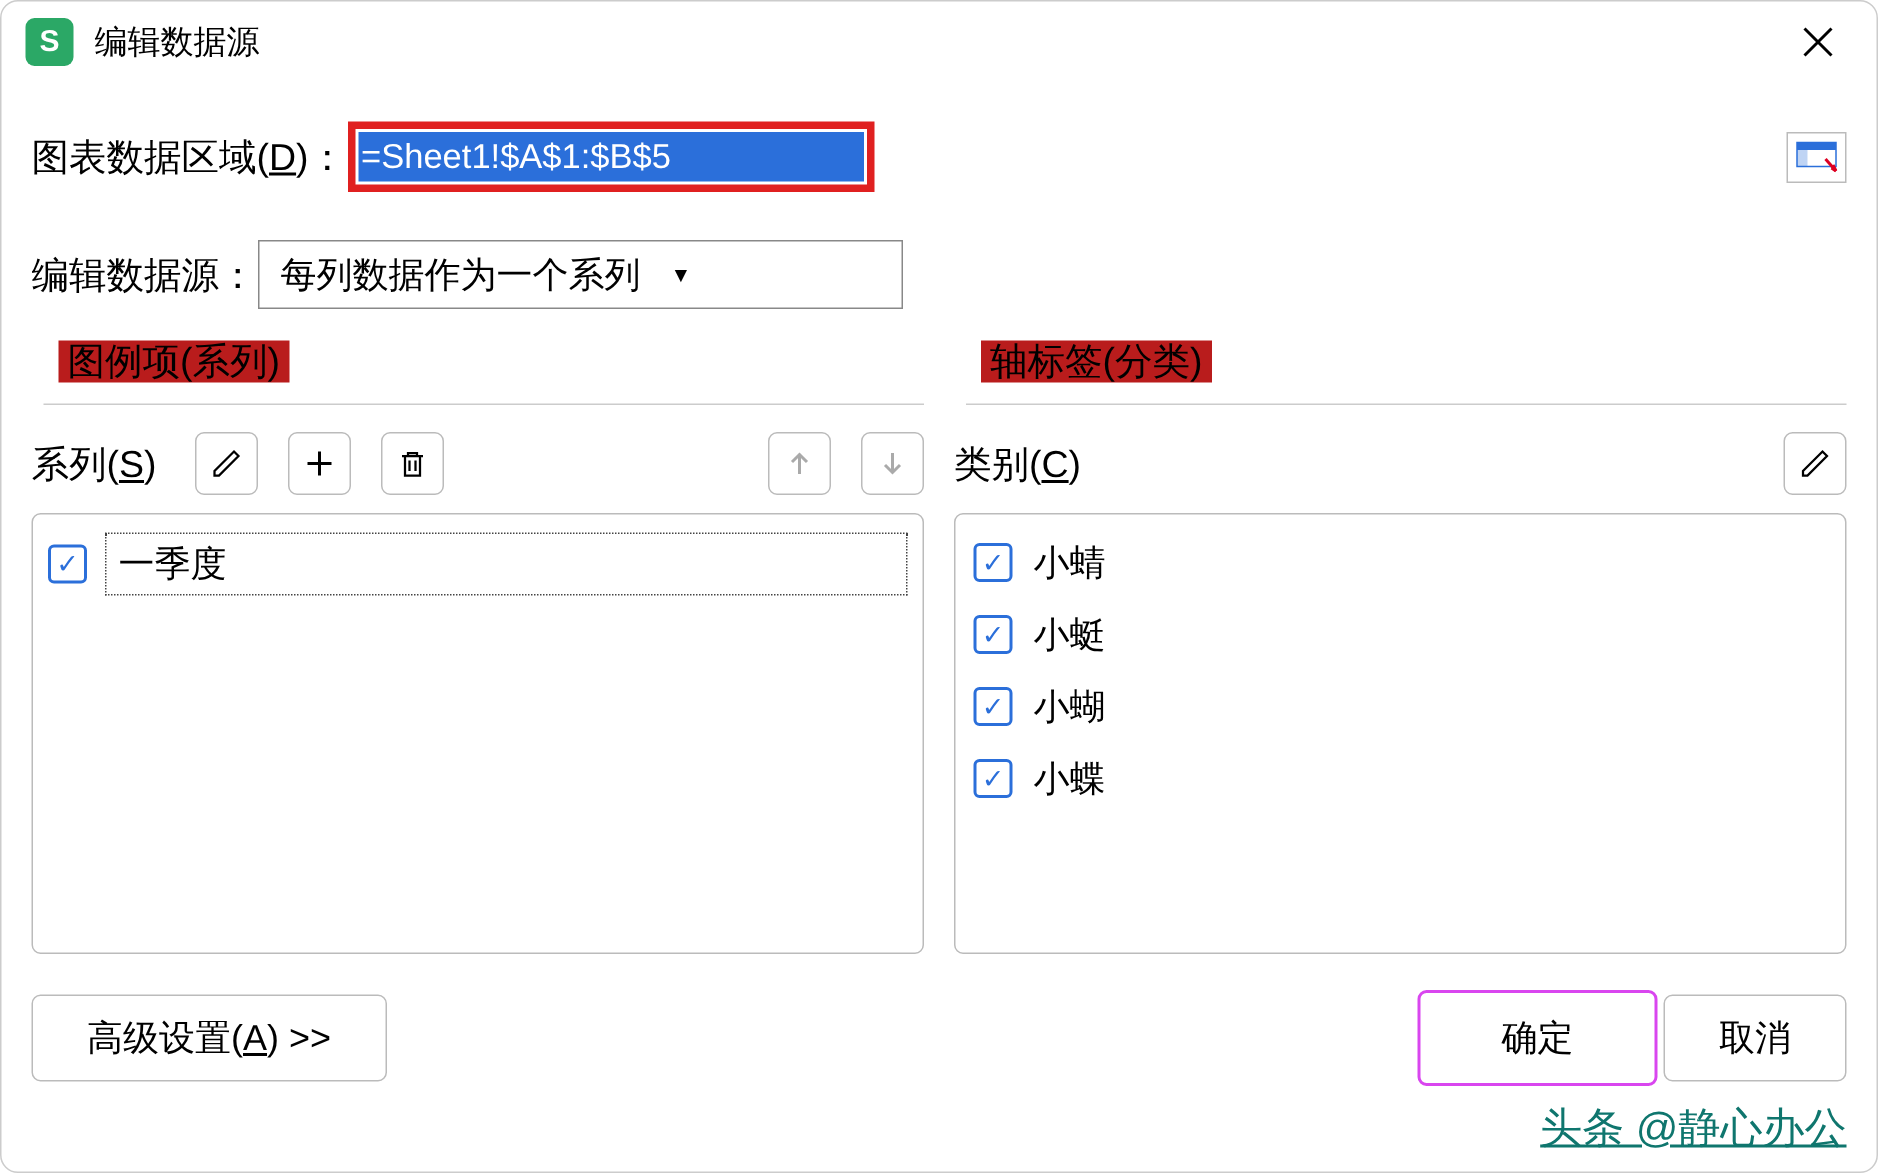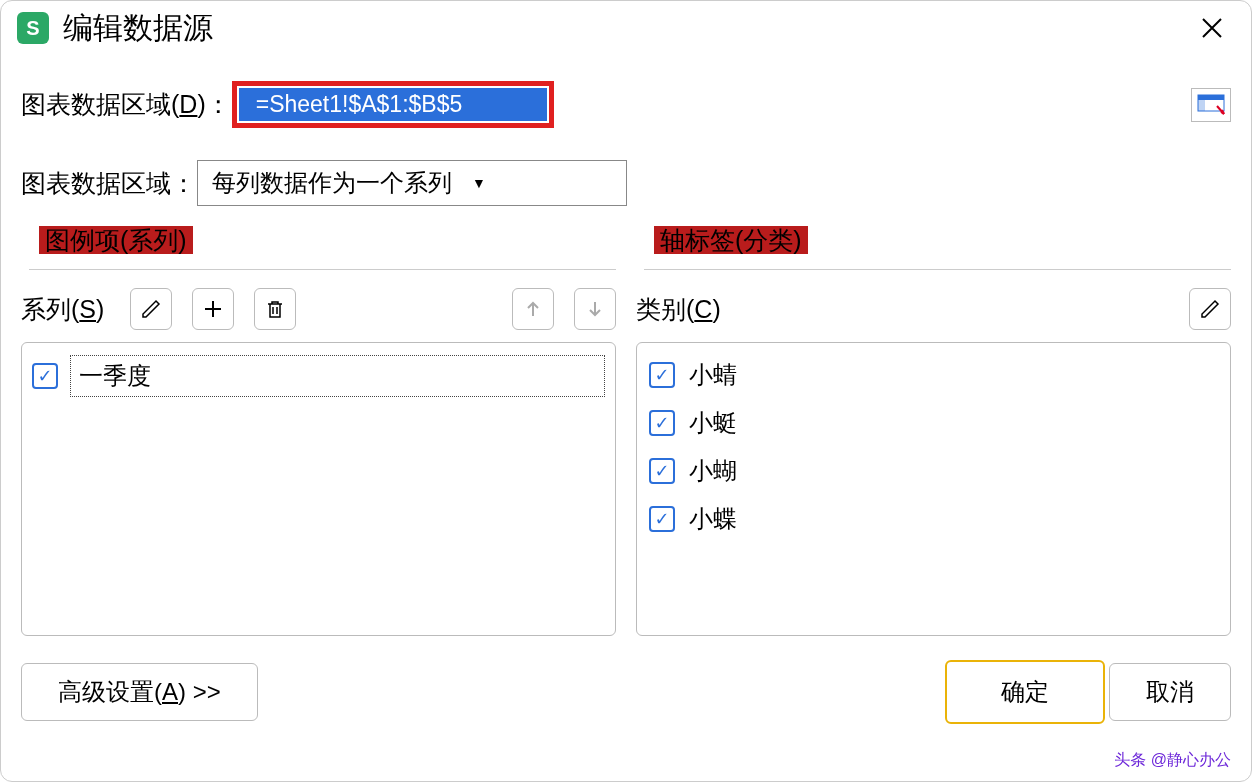--- a/index.html
+++ b/index.html
@@ -31,21 +31,21 @@
   border-radius: 6px;
   margin-right: 14px;
   display: flex;
   align-items: center;
   justify-content: center;
   color: #fff;
   font-weight: bold;
   font-size: 20px;
 }
 .title {
-  font-size: 30px;
+  font-size: 22px;
 }
 .close-btn {
   margin-left: auto;
   font-size: 32px;
   cursor: pointer;
   padding: 4px 12px;
 }
 .content {
   padding: 26px 20px 0 20px;
 }
@@ -57,22 +57,22 @@
 .label {
   font-size: 25px;
   margin-right: 1px;
 }
 u { text-decoration: underline; }
 .range-input-wrapper {
   border: 5px solid #e02020;
   padding: 2px;
 }
 .range-input {
-  width: 308px;
-  padding: 3px 17px;
+  width: 337px;
+  padding: 3px 2px;
   font-size: 23px;
   background: #2b6fda;
   color: #fff;
   border: none;
 }
 .selector-btn {
   margin-left: auto;
   width: 40px;
   height: 34px;
   border: 1px solid #bbb;
@@ -192,31 +192,32 @@
 }
 .btn {
   border: 1px solid #bbb;
   border-radius: 6px;
   padding: 12px 36px;
   font-size: 24px;
   background: #fff;
   cursor: pointer;
 }
 .btn.primary {
-  border: 2px solid #eab308;
+  border: 2px solid #d946ef;
   padding: 14px 54px;
 }
 .footer-spacer { flex: 1; }
 .watermark {
   position: absolute;
   right: 20px;
   bottom: 10px;
-  font-size: 16px;
-  color: #6d28d9;
+  font-size: 28px;
+  color: #0f766e;
   pointer-events: none;
+  text-decoration: underline;
 }
 fieldset {
   border: none;
   padding: 0;
   margin: 0;
 }
 .group-divider {
   border-top: 1px solid #ccc;
   margin-top: -2px;
   margin-left: 8px;
@@ -251,21 +252,21 @@
           <rect x="1" y="1" width="26" height="16" fill="#fff" stroke="#2b6fda" stroke-width="1"></rect>
           <rect x="1" y="1" width="26" height="5" fill="#2b6fda"></rect>
           <rect x="1" y="1" width="7" height="16" fill="#2b6fda" opacity="0.3"></rect>
           <path d="M20 12 L27 20" stroke="#d02" stroke-width="2"></path>
           <path d="M27 20 L24 18 M27 20 L25 16" stroke="#d02" stroke-width="2"></path>
         </svg>
       </button>
     </div>
 
     <div class="row">
-      <span class="label">图表数据区域：</span>
+      <span class="label">编辑数据源：</span>
       <div class="dropdown">
         <span>每列数据作为一个系列</span>
         <span class="dropdown-arrow">▼</span>
       </div>
     </div>
 
     <div class="panels">
 
       <fieldset class="panel">
         <span class="fieldset-label">图例项(系列)</span>

